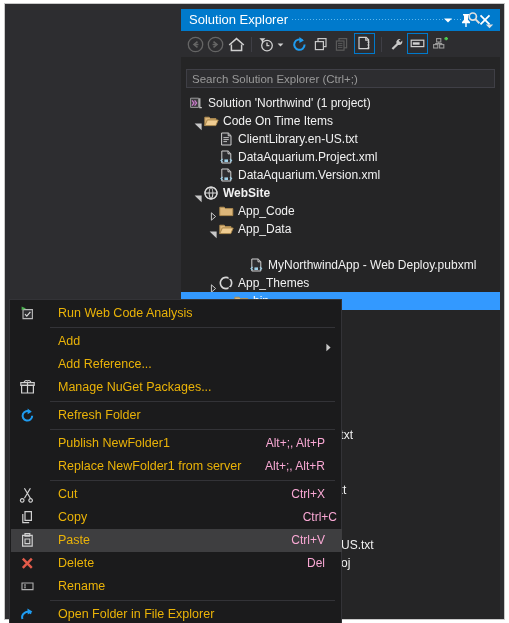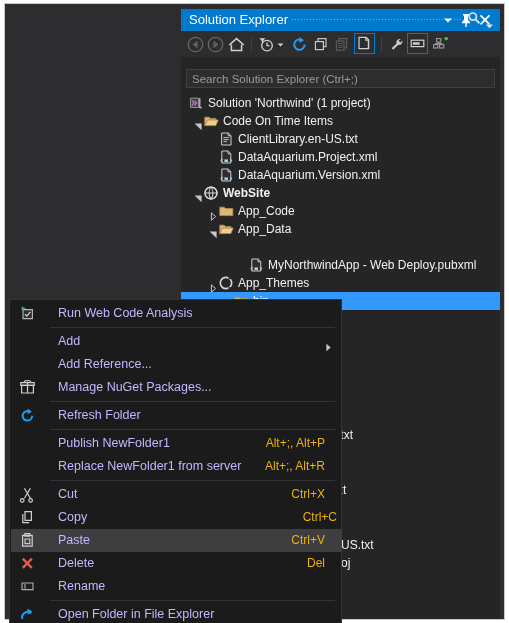--- a/index.html
+++ b/index.html
@@ -64,22 +64,22 @@
   .tail{position:absolute;font-size:12px;line-height:18px;color:#f1f1f1;white-space:nowrap;}
 
   
   #ctx{
     position:absolute;left:9px;top:299px;width:333px;height:306px;
     background:#1b1b1c;border:1px solid #333337;box-sizing:border-box;
   }
   #ctx-gutter{position:absolute;left:0;top:0;width:29px;height:100%;background:#1b1b1c;}
   .mi{position:absolute;left:1px;width:331px;height:23px;}
   .mi.hl{background:#3e3e40;}
-  .mi .mlbl{position:absolute;left:47px;top:0;font-size:12.5px;line-height:23px;color:#c4b5fd;white-space:nowrap;}
-  .mi .mkey{position:absolute;right:17px;top:0;font-size:12px;line-height:23px;color:#eab308;white-space:nowrap;}
+  .mi .mlbl{position:absolute;left:47px;top:0;font-size:12.5px;line-height:23px;color:#eab308;white-space:nowrap;}
+  .mi .mkey{position:absolute;right:17px;top:0;font-size:12px;line-height:23px;color:#f9a8d4;white-space:nowrap;}
   .mi .mico{position:absolute;left:8px;top:3px;width:17px;height:17px;}
   .mi .mico svg{display:block;}
   .mi .marrow{position:absolute;right:10px;top:8px;}
   .msep{position:absolute;left:40px;width:285px;height:1px;background:#333337;}
 </style>
 </head>
 <body>
 
 <div id="screen">
   <div id="frame-border"></div>

